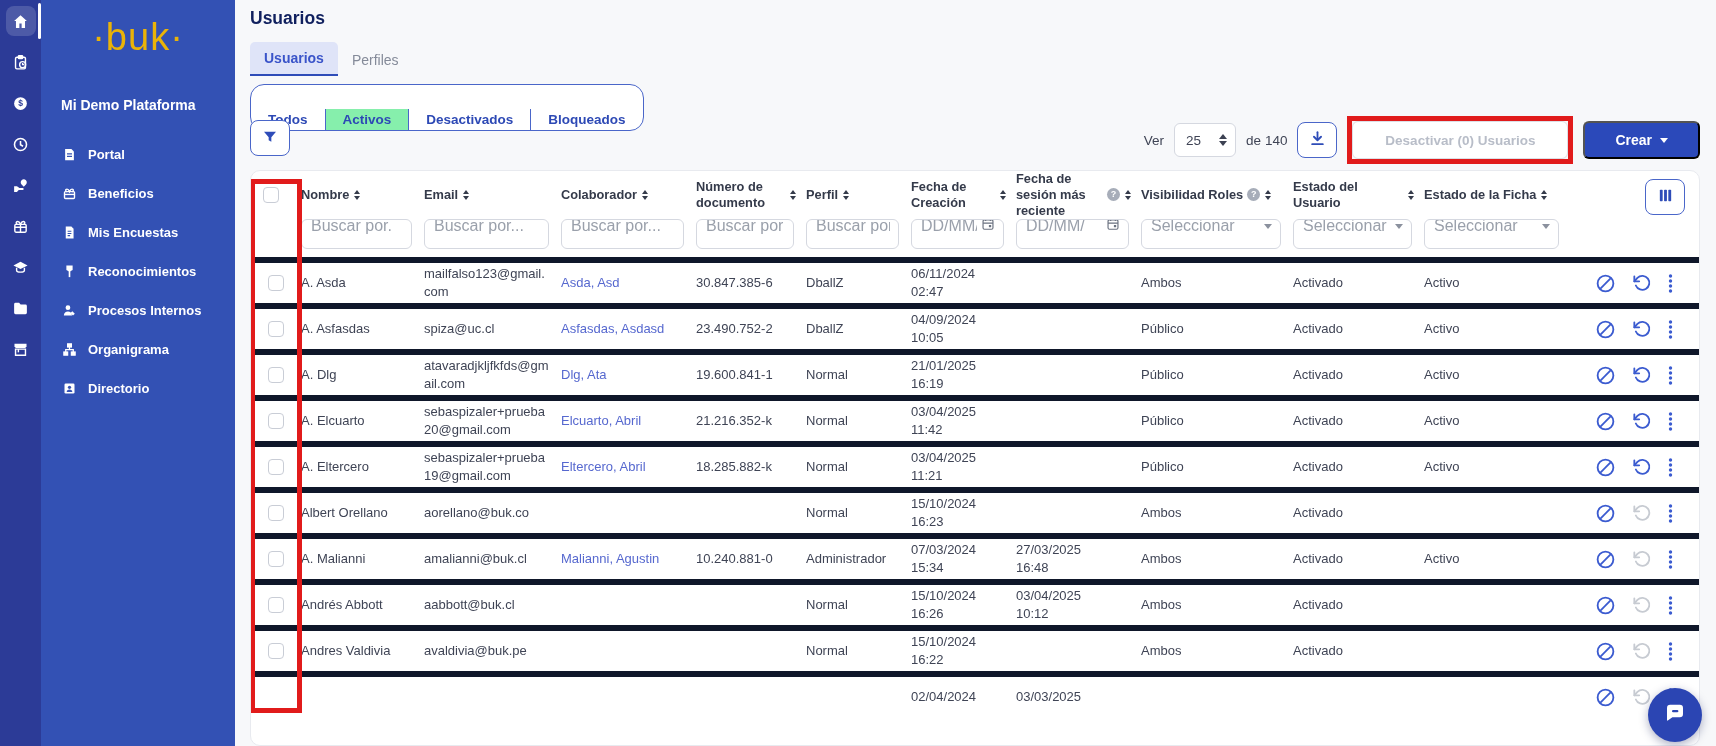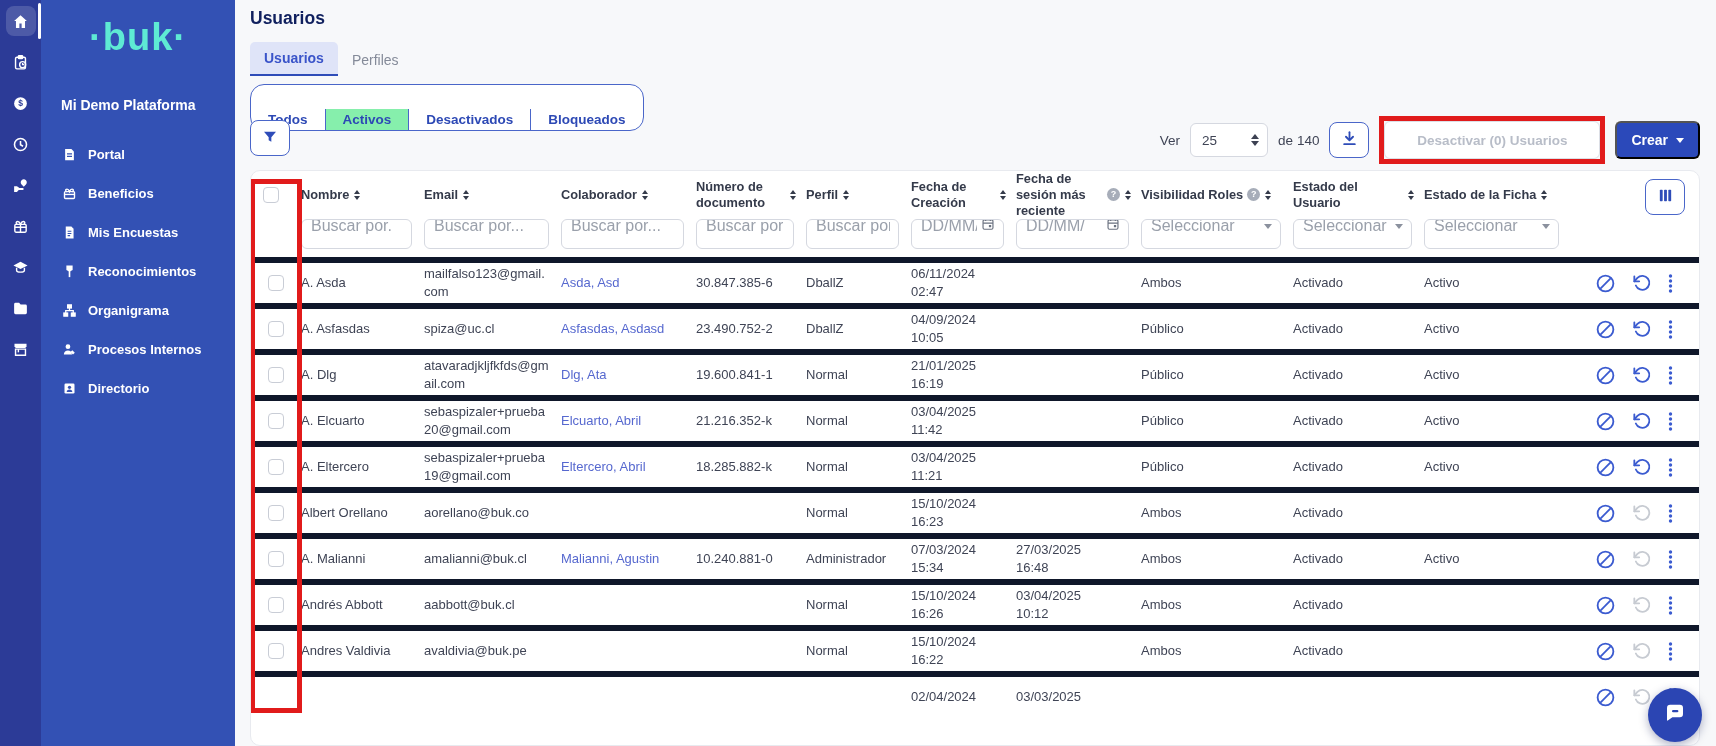--- a/index.html
+++ b/index.html
@@ -10,21 +10,21 @@
   
   .rail{position:absolute;left:0;top:0;width:41px;height:746px;background:#2c3b97;z-index:5;}
   .rail-item{position:relative;width:41px;height:40px;display:flex;align-items:center;justify-content:center;margin-top:1px;}
   .rail-item .tile{display:flex;align-items:center;justify-content:center;width:30px;height:30px;border-radius:8px;}
   .rail-item.active .tile{background:rgba(255,255,255,.16);}
   .rail-item.active::after{content:"";position:absolute;right:0;top:2px;height:36px;width:3.5px;background:#fff;border-radius:2px;}
   .rail-item svg{width:17px;height:17px;display:block;}
 
   
   .sidebar{position:absolute;left:41px;top:0;width:194px;height:746px;background:#3351b4;z-index:5;}
-  .logo{color:#5eead4;font-size:38px;font-weight:700;letter-spacing:1px;text-align:center;margin-top:16px;}
+  .logo{color:#eab308;font-size:38px;font-weight:400;letter-spacing:1px;text-align:center;margin-top:16px;}
   .company{color:#fff;font-size:14px;font-weight:700;padding:0 0 0 20px;margin-top:38px;}
   .menu{margin-top:22px;}
   .menu-item{display:flex;align-items:center;gap:11px;padding:0 0 0 20px;height:39px;cursor:pointer;}
   .menu-item .mi{width:16px;height:16px;display:flex;align-items:center;justify-content:center;}
   .menu-item svg{width:15px;height:15px;display:block;}
   .menu-item .lbl{color:#fff;font-size:13px;font-weight:700;}
 
   
   .main{position:absolute;left:235px;top:0;right:0;bottom:0;}
   .page-title{position:absolute;left:15px;top:8px;font-size:17.5px;font-weight:700;color:#10205e;}
@@ -34,31 +34,31 @@
   .segments{position:absolute;left:15px;top:84px;display:inline-flex;border:1px solid #4a66c9;border-radius:14px;overflow:hidden;background:#fff;}
   .seg{padding:3px 17px;font-size:13.5px;font-weight:600;color:#2d49b5;border-left:1px solid #4a66c9;cursor:pointer;white-space:nowrap;margin-top:24px;}
   .seg:first-child{border-left:none;}
   .seg.active{background:#86efac;}
 
   .filter-btn{position:absolute;left:15px;top:120px;width:40px;height:36px;background:#fff;border:1.5px solid #4a66c9;border-radius:8px;display:flex;align-items:center;justify-content:center;cursor:pointer;}
   .filter-btn svg{width:16px;height:16px;}
 
   .toolbar{position:absolute;right:16px;top:120px;display:flex;align-items:center;gap:10px;height:40px;}
   .ver-lbl,.total-lbl{font-size:13.5px;color:#3f4455;}
-  .pagesize{display:flex;align-items:center;justify-content:space-between;width:78px;height:34px;background:#fff;border:1px solid #d5d8e0;border-radius:6px;padding:0 8px 0 11px;cursor:pointer;}
+  .pagesize{display:flex;align-items:center;justify-content:space-between;width:62px;height:34px;background:#fff;border:1px solid #d5d8e0;border-radius:6px;padding:0 8px 0 11px;cursor:pointer;}
   .pagesize .val{font-size:13.5px;}
   .updown{display:flex;flex-direction:column;gap:2px;}
   .updown i{width:0;height:0;border-left:4px solid transparent;border-right:4px solid transparent;}
   .updown .up{border-bottom:5px solid #3c4152;}
   .updown .dn{border-top:5px solid #3c4152;}
   .dl-btn{width:40px;height:36px;background:#fff;border:1.5px solid #4a66c9;border-radius:8px;display:flex;align-items:center;justify-content:center;cursor:pointer;}
   .dl-btn svg{width:17px;height:17px;}
   .red-box{border:5px solid #e11b1b;}
   .deactivate-btn{width:216px;height:38px;background:#fff;border:1px solid #dcdfe6;border-radius:6px;color:#b8bdc8;font-size:13.5px;font-weight:600;display:flex;align-items:center;justify-content:center;text-align:center;}
-  .create-btn{height:38px;padding:0 14px;background:#2b49ba;border-radius:6px;color:#fff;font-size:14px;font-weight:600;display:flex;align-items:center;gap:8px;cursor:pointer;}
+  .create-btn{height:38px;padding:0 30px;background:#2b49ba;border-radius:6px;color:#fff;font-size:14px;font-weight:600;display:flex;align-items:center;gap:8px;cursor:pointer;}
   .caret{width:0;height:0;border-left:4.5px solid transparent;border-right:4.5px solid transparent;border-top:5px solid #fff;}
 
   
   .card{position:absolute;left:15px;top:170px;width:1450px;height:576px;background:#fff;border:1px solid #e8eaef;border-radius:10px;overflow:hidden;}
   .grid{display:grid;grid-template-columns:50px 123px 137px 135px 110px 105px 105px 125px 152px 131px 147px 1fr;}
   .thead{min-height:48px;align-items:center;}
   .th{display:flex;align-items:center;font-size:12.8px;font-weight:700;color:#343a4a;padding-right:10px;line-height:1.25;}
   .sort{display:inline-flex;flex-direction:column;gap:2px;margin-left:5px;flex:none;}
   .sort i{width:0;height:0;border-left:3.5px solid transparent;border-right:3.5px solid transparent;}
   .sort .up{border-bottom:4.5px solid #343a4a;}
@@ -202,42 +202,42 @@
         <span class="mi">
           <svg viewBox="0 0 24 24">
             <rect x="10.7" y="10" width="2.6" height="11" fill="#fff"></rect>
             <path d="M7 2.5h10v7l-5 3-5-3v-7z" fill="#fff"></path>
           </svg>
         </span>
         <span class="lbl">Reconocimientos</span>
       </div>
       <div class="menu-item">
         <span class="mi">
+          <svg viewBox="0 0 24 24">
+            <circle cx="9.5" cy="7.5" r="3.8" fill="#fff"></circle>
+            <path d="M3 20c0-4 3-6.4 6.5-6.4S16 16 16 20H3z" fill="#fff"></path>
+            <path d="M16.5 13l4 4-3 3-4-4 3-3z" fill="#fff"></path>
+          </svg>
+        </span>
+        <span class="lbl">Procesos Internos</span>
+      </div>
+      <div class="menu-item">
+        <span class="mi">
           <svg viewBox="0 0 24 24" fill="none" stroke="#fff" stroke-width="2">
             <rect x="9" y="3" width="6" height="5" fill="#fff"></rect>
             <rect x="3" y="16" width="6" height="5" fill="#fff"></rect>
             <rect x="15" y="16" width="6" height="5" fill="#fff"></rect>
             <path d="M12 8v4M6 16v-4h12v4"></path>
           </svg>
         </span>
         <span class="lbl">Organigrama</span>
       </div>
       <div class="menu-item">
         <span class="mi">
           <svg viewBox="0 0 24 24">
-            <circle cx="9.5" cy="7.5" r="3.8" fill="#fff"></circle>
-            <path d="M3 20c0-4 3-6.4 6.5-6.4S16 16 16 20H3z" fill="#fff"></path>
-            <path d="M16.5 13l4 4-3 3-4-4 3-3z" fill="#fff"></path>
-          </svg>
-        </span>
-        <span class="lbl">Procesos Internos</span>
-      </div>
-      <div class="menu-item">
-        <span class="mi">
-          <svg viewBox="0 0 24 24">
             <rect x="4" y="4" width="16" height="16" rx="2" fill="#fff"></rect>
             <circle cx="12" cy="10" r="2.6" fill="#3351b4"></circle>
             <path d="M7.5 17.5c0-2.4 2-3.8 4.5-3.8s4.5 1.4 4.5 3.8" fill="#3351b4"></path>
           </svg>
         </span>
         <span class="lbl">Directorio</span>
       </div>
     </div>
 </aside>
 

